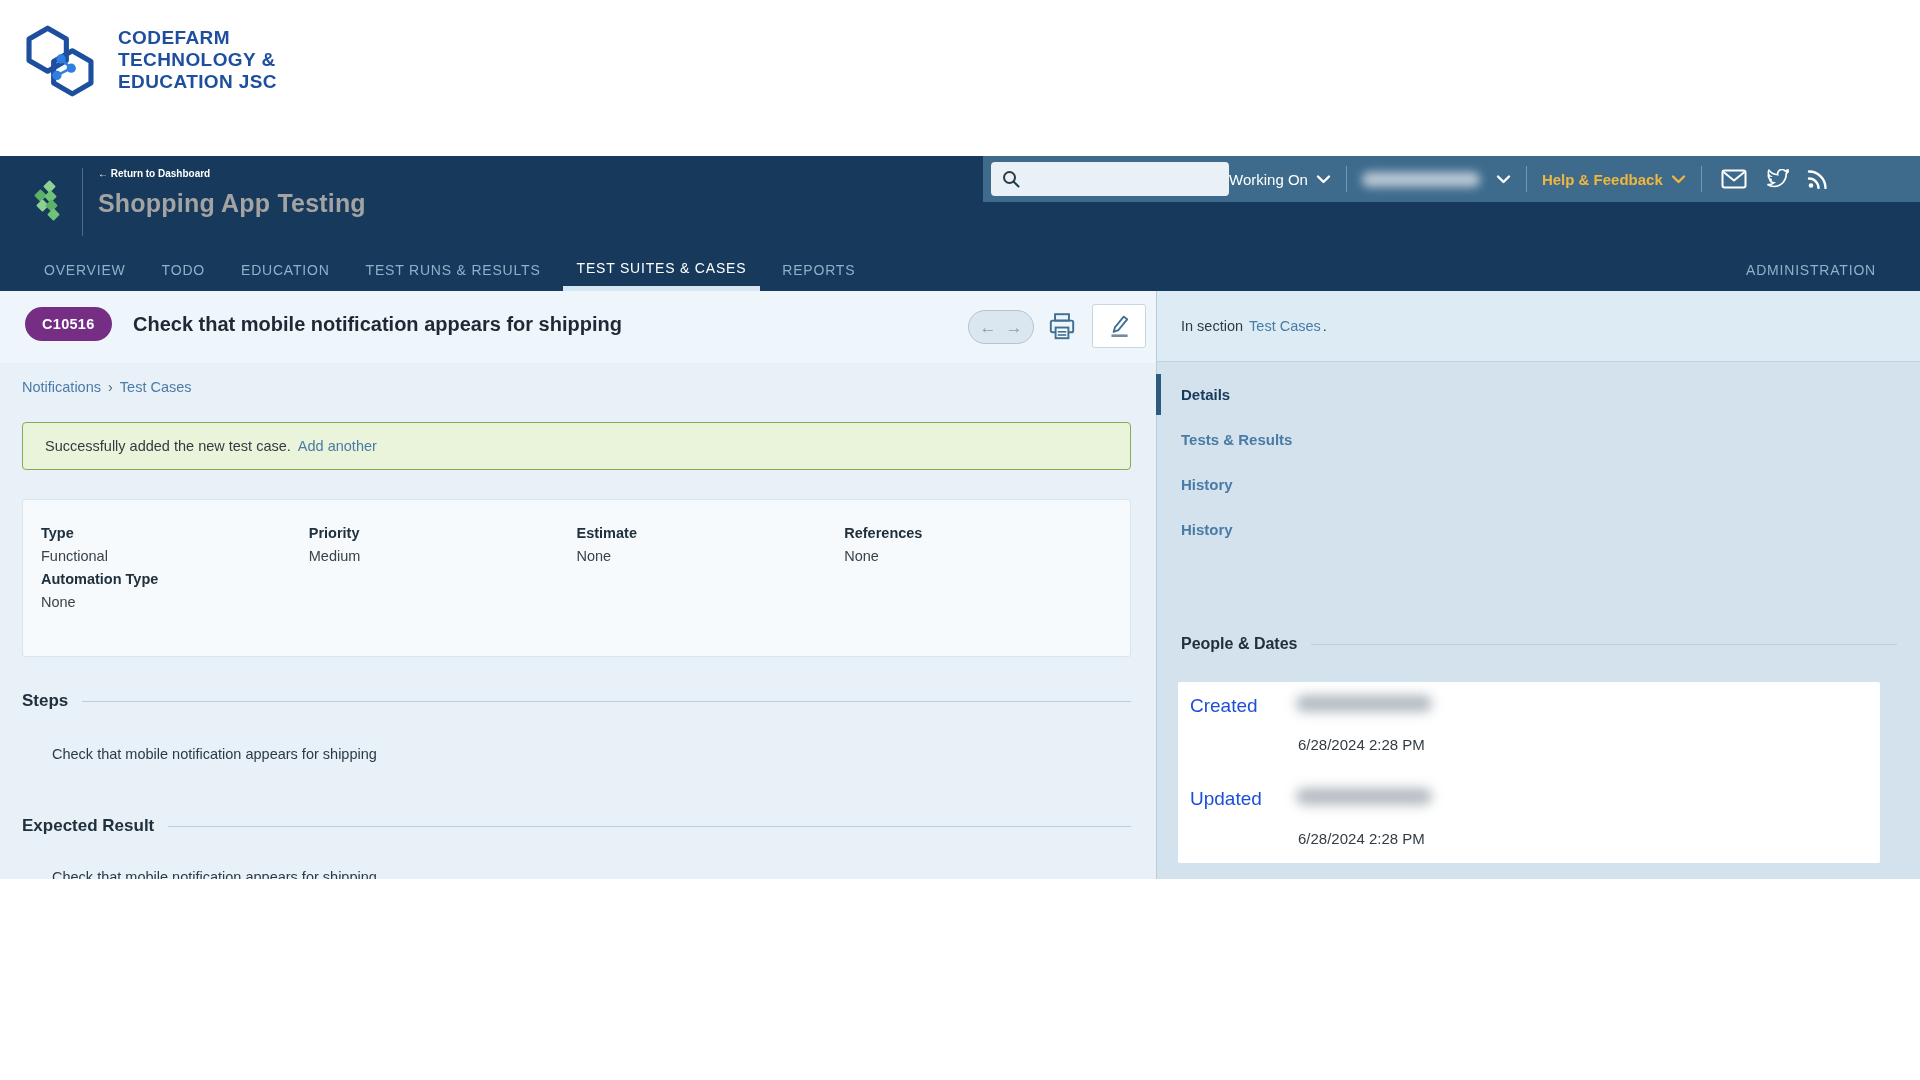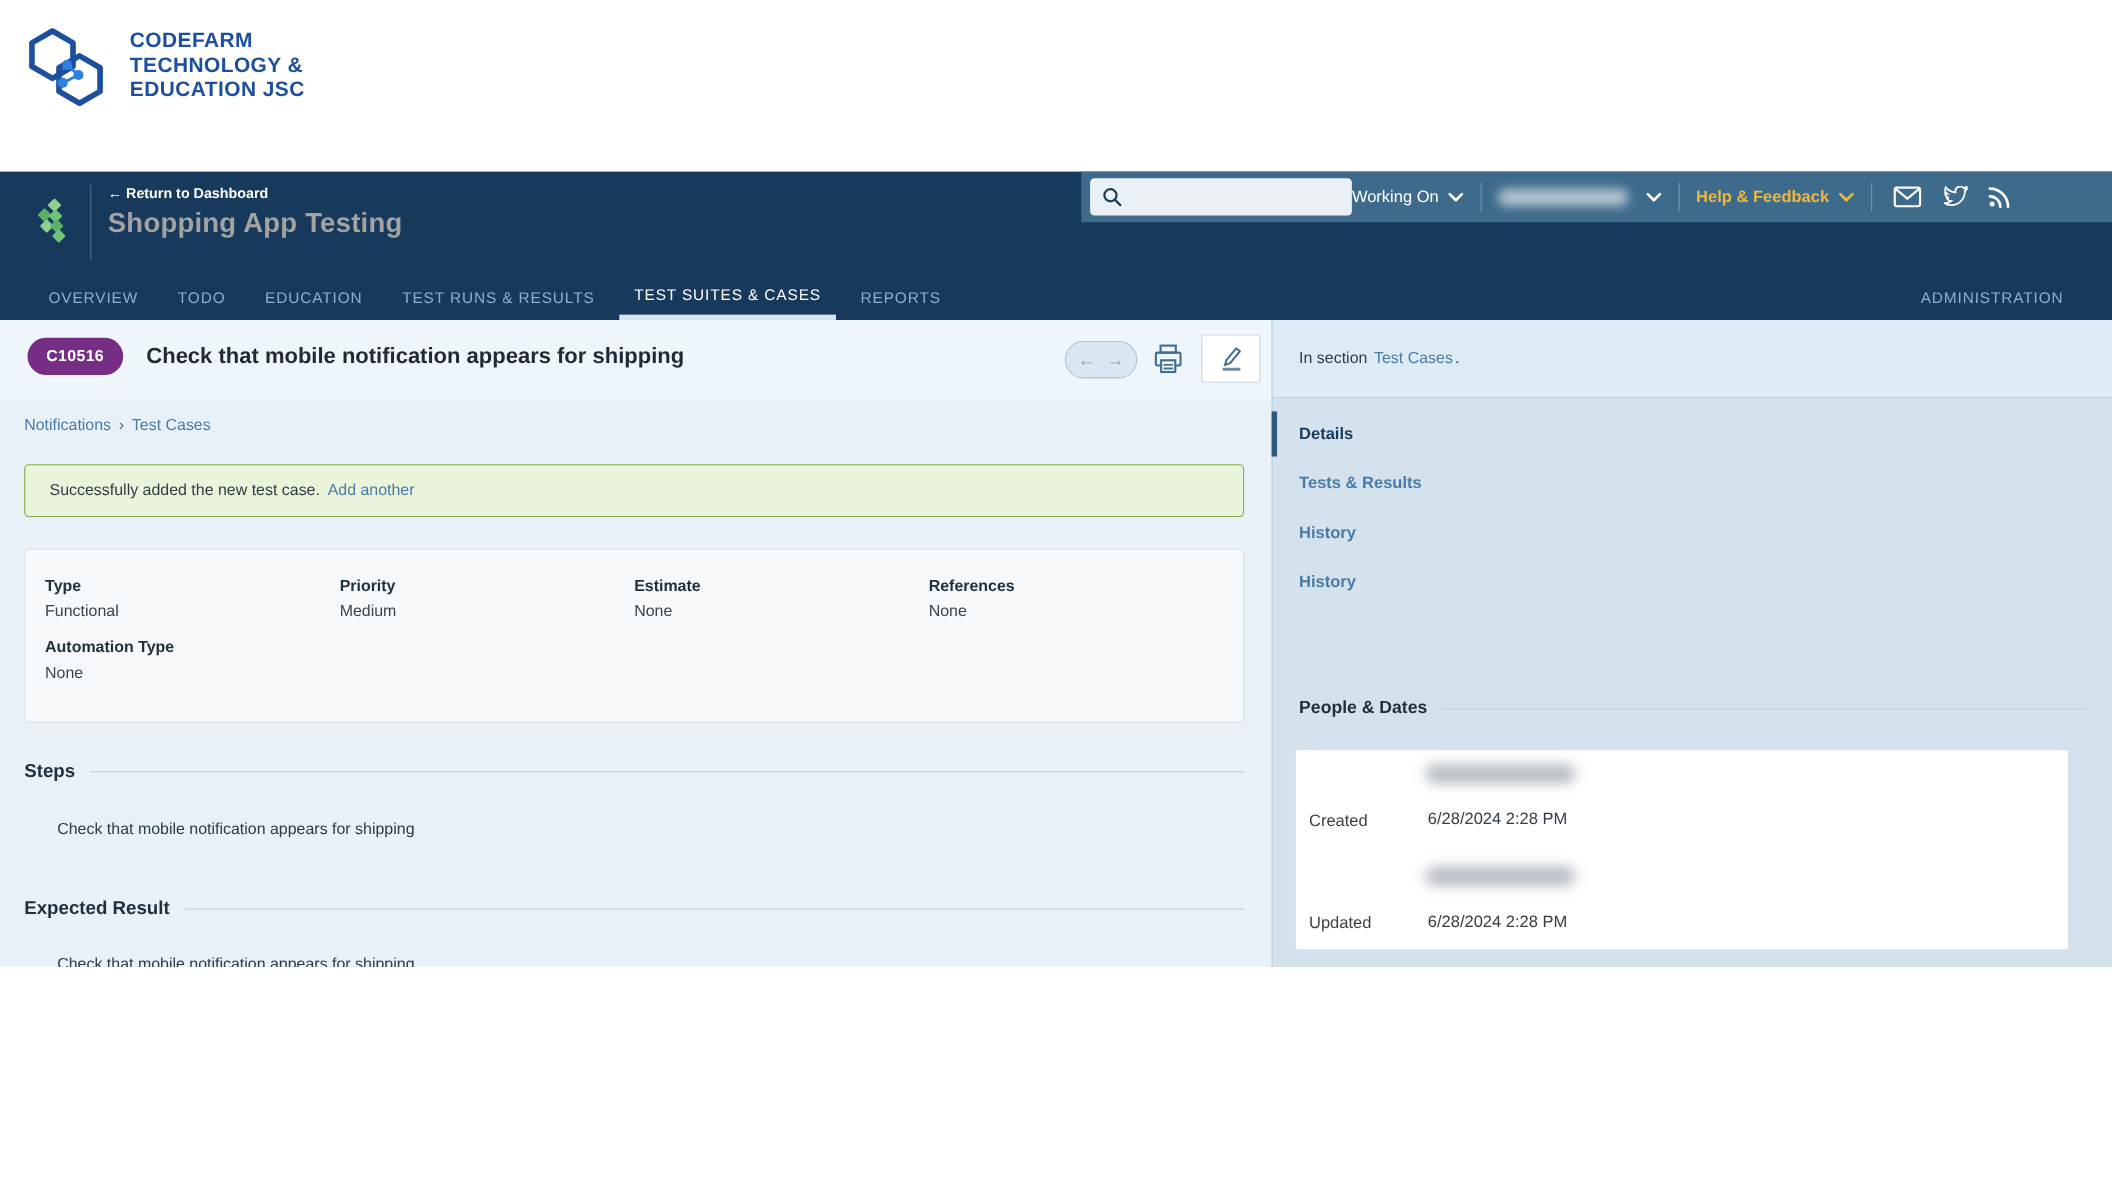--- a/index.html
+++ b/index.html
@@ -25,21 +25,21 @@
   .strip-item { display: flex; align-items: center; font-size: 15px; white-space: nowrap; cursor: pointer; }
   .working-on { }
   .chev { margin-left: 8px; display: inline-flex; }
   .strip-sep { width: 1px; height: 26px; background: rgba(255,255,255,.3); margin: 0 15px; }
   .blur-chip { width: 118px; height: 15px; background: #b9c9d4; border-radius: 7px; filter: blur(5px); }
   .help-fb { color: #f0b73e; font-weight: bold; }
   .strip-icons { display: flex; align-items: center; gap: 18px; margin-left: 4px; }
 
   .diamonds { position: absolute; left: 33px; top: 24px; }
   .nav-vsep { position: absolute; left: 82px; top: 12px; width: 1px; height: 68px; background: rgba(255,255,255,.25); }
-  .return-link { position: absolute; left: 98px; top: 12px; font-size: 13px; font-weight: bold; color: #fff; cursor: pointer; }
+  .return-link { position: absolute; left: 98px; top: 12px; font-size: 10px; font-weight: bold; color: #fff; cursor: pointer; }
   .project-title { position: absolute; left: 98px; top: 33px; font-size: 25px; font-weight: bold; color: #a3a3a3; letter-spacing: .2px; }
 
   .tabs { position: absolute; left: 44px; bottom: 0; display: flex; gap: 36px; height: 41px; align-items: stretch; }
   .tab { color: #8db2c9; font-size: 14px; letter-spacing: .8px; line-height: 41px; cursor: pointer; white-space: nowrap; }
   .tab.active { color: #ffffff; border-bottom: 5px solid #d6e7f1; line-height: 36px; padding: 0 14px; margin: 0 -14px; }
   .admin-tab { position: absolute; right: 44px; bottom: 0; height: 41px; line-height: 41px;
                color: #8db2c9; font-size: 14px; letter-spacing: .8px; cursor: pointer; }
 
   
   .main { position: absolute; left: 0; top: 291px; width: 1156px; height: 740px; background: #e8f1f8; }
@@ -61,21 +61,21 @@
   .crumb-sep { margin: 0 7px; }
 
   .flash { position: absolute; left: 22px; top: 131px; width: 1109px; height: 48px; background: #eaf4db;
            border: 1px solid #86ab52; border-radius: 4px; display: flex; align-items: center;
            padding-left: 22px; font-size: 14.5px; color: #323b42; }
   .flash a { color: #4a7ba6; text-decoration: none; margin-left: 7px; cursor: pointer; }
 
   .fields-card { position: absolute; left: 22px; top: 208px; width: 1109px; height: 158px; background: #f6fafd;
                  border: 1px solid #d9e4ec; border-radius: 3px; padding: 25px 18px; }
   .fields-row { display: flex; }
-  .fields-row + .fields-row { margin-top: 17px; }
+  .fields-row + .fields-row { margin-top: 7px; }
   .field { width: 275px; }
   .field-label { font-weight: bold; font-size: 14.5px; color: #20303c; margin-bottom: 7px; }
   .field-value { font-size: 14.5px; color: #39434b; }
 
   .section-heading { position: absolute; left: 22px; width: 1109px; display: flex; align-items: center; }
   .sh-text { font-size: 17px; font-weight: bold; color: #20303c; white-space: nowrap; }
   .sh-rule { flex: 1; height: 1px; background: #b9cfdd; margin-left: 14px; }
   .section-body { position: absolute; left: 52px; font-size: 14.5px; color: #2b3b46; }
 
   
@@ -86,21 +86,21 @@
   .insection a { color: #4a7ba6; text-decoration: none; margin: 0 2px 0 6px; cursor: pointer; }
   .snav { padding-top: 10px; }
   .snav-item { position: relative; height: 45px; display: flex; align-items: center; padding-left: 24px;
                font-size: 15px; font-weight: bold; color: #4a7ba6; cursor: pointer; }
   .snav-item.active { color: #16395c; }
   .active-bar { position: absolute; left: -1px; top: 2px; width: 5px; height: 41px; background: #2d5a7d; }
 
   .pd-heading { position: absolute; left: 24px; top: 344px; width: 716px; display: flex; align-items: center; }
   .pd-heading .sh-text { font-size: 16px; }
   .pd-card { position: absolute; left: 21px; top: 391px; width: 702px; height: 181px; background: #fff; border-radius: 2px; }
-  .pd-label { position: absolute; left: 12px; font-size: 15px; color: #404040; margin-top: 43px; }
+  .pd-label { position: absolute; left: 12px; font-size: 19px; color: #1d4ed8; }
   .pd-blur { position: absolute; left: 118px; width: 136px; height: 17px; background: #9aa4ac;
              border-radius: 8px; filter: blur(6px); opacity: .75; }
   .pd-date { position: absolute; left: 120px; font-size: 15px; color: #333c44; }
 
   
   .help-btn { position: absolute; left: 1819px; top: 933px; width: 86px; height: 86px; border-radius: 50%;
               background: #68c06c; color: #fff; display: flex; align-items: center; justify-content: center;
               font-size: 46px; font-weight: bold; box-shadow: 0 2px 8px rgba(0,0,0,.25); cursor: pointer; }
   .help-badge { position: absolute; left: 1803px; top: 931px; width: 40px; height: 40px; border-radius: 50%;
                 background: #1a8159; color: #fff; display: flex; align-items: center; justify-content: center;

